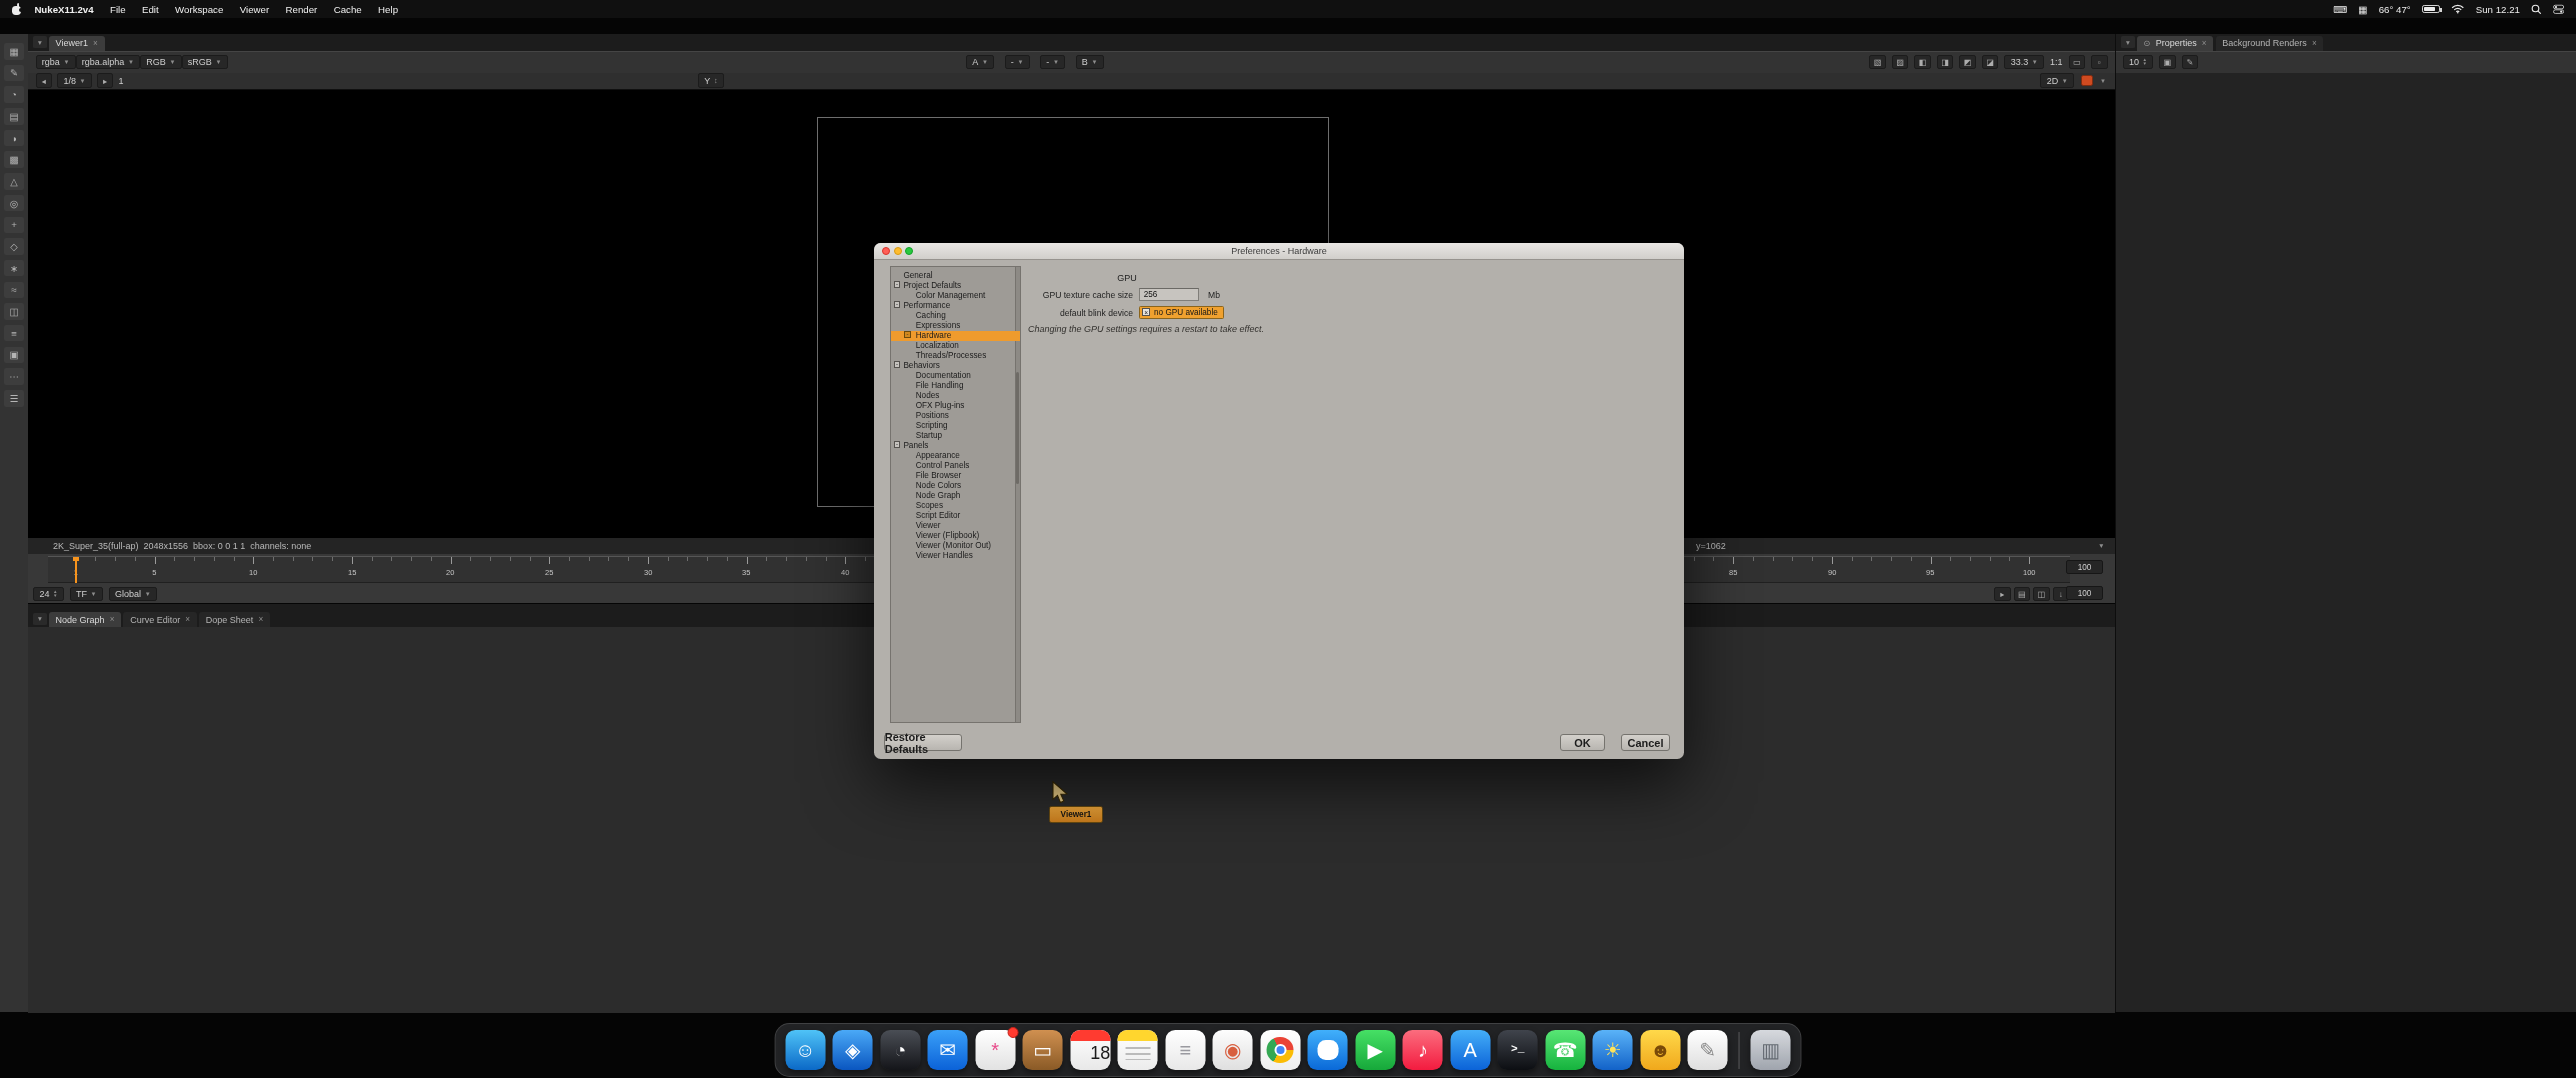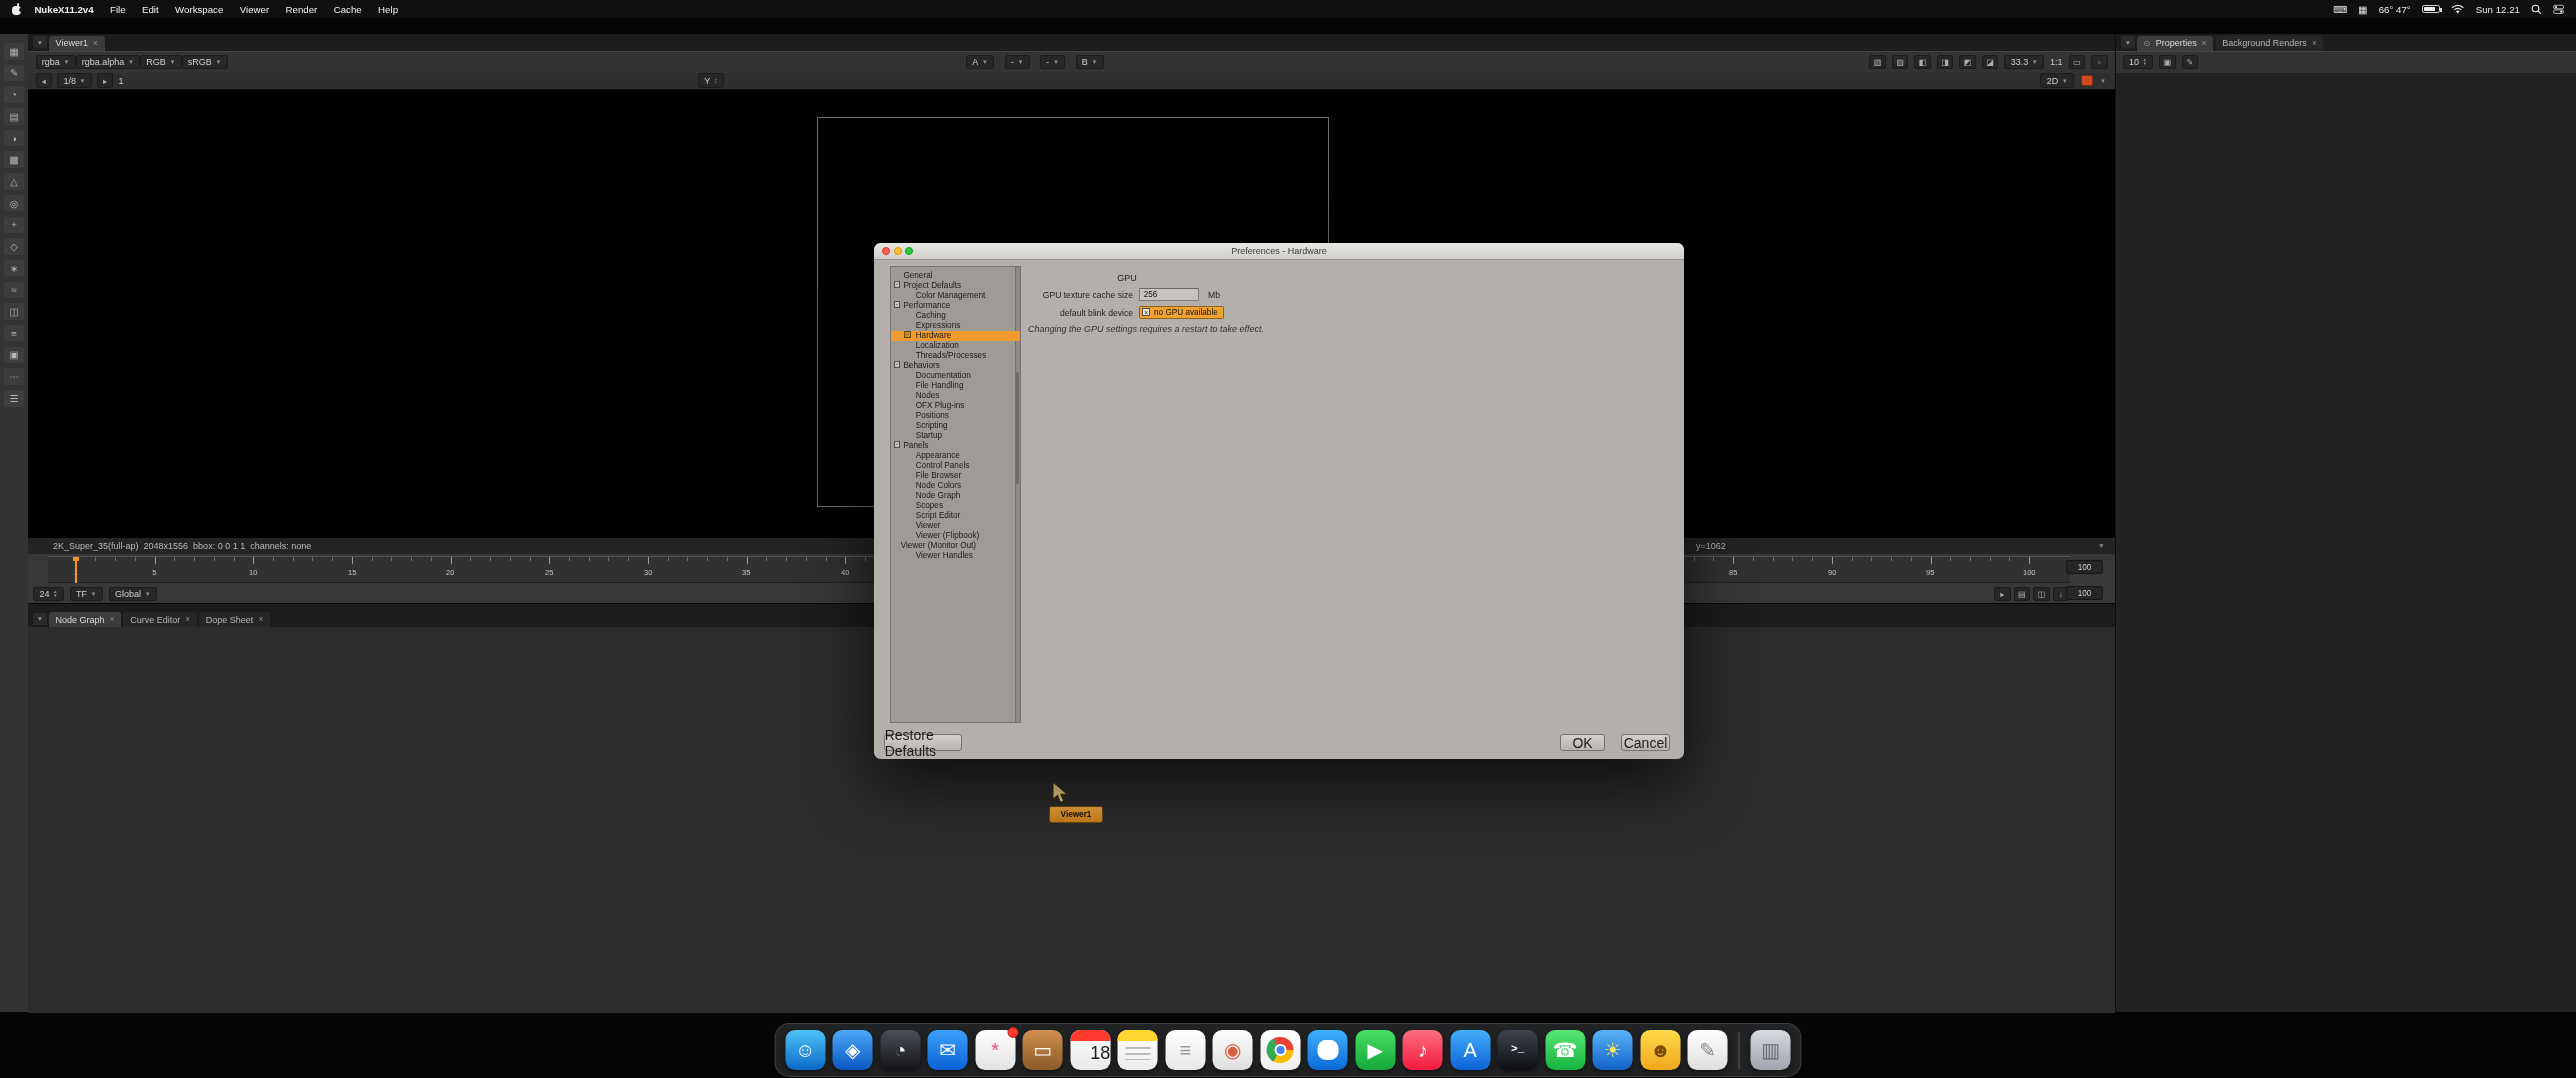--- a/index.html
+++ b/index.html
@@ -143,22 +143,22 @@
   .pref-input{position:absolute;left:265px;top:45px;width:60px;height:12.7px;background:#c7c4bf;
               border:0.7px solid #807e79;border-top-color:#6b6965;font-size:8.2px;color:#111;
               display:flex;align-items:center;padding:0 3.7px;}
   .pref-unit{position:absolute;left:334px;top:47px;font-size:8.6px;color:#222;}
   .blink-combo{position:absolute;left:265px;top:63px;height:12.7px;background:#f0a12f;border:0.7px solid #8a641c;
                border-radius:1.5px;display:flex;align-items:center;gap:3.7px;padding:0 5.2px 0 2.2px;font-size:8.2px;color:#161616;}
   .blink-check{width:8.2px;height:8.2px;background:#e8e5e0;border:0.7px solid #55524e;font-size:6.7px;line-height:7.5px;
                text-align:center;color:#222;}
   .pref-note{position:absolute;left:154px;top:81px;font-style:italic;font-size:9px;color:#33312e;}
   .dlg-btn{position:absolute;top:491px;height:17px;background:linear-gradient(#d3d0cb,#b8b5b0);
-           border:0.7px solid #75736e;border-radius:3px;font-size:14px;color:#1c1c1c;
-           display:flex;align-items:center;justify-content:center;}
+           border:0.7px solid #75736e;border-radius:3px;font-size:11px;color:#1c1c1c;
+           display:flex;align-items:center;justify-content:center;font-weight:bold;}
 </style>
 </head>
 <body>
 
 <div id="screen">
 
   <div id="menubar">
     <div id="menu-left">
       <span class="apple-logo">
           <i class="apple-stem"></i>
@@ -677,21 +677,21 @@
         <div class="tree-row">
           <div class="tree-label" style="padding-left: 25px;">Script Editor</div>
         </div>
         <div class="tree-row">
           <div class="tree-label" style="padding-left: 25px;">Viewer</div>
         </div>
         <div class="tree-row">
           <div class="tree-label" style="padding-left: 25px;">Viewer (Flipbook)</div>
         </div>
         <div class="tree-row">
-          <div class="tree-label" style="padding-left: 10px;">Viewer (Monitor Out)</div>
+          <div class="tree-label" style="padding-left: 25px;">Viewer (Monitor Out)</div>
         </div>
         <div class="tree-row">
           <div class="tree-label" style="padding-left: 25px;">Viewer Handles</div>
         </div>
       </div>
     <span class="pref-heading">GPU</span>
     <span class="pref-label" style="top:47px;">GPU texture cache size</span>
     <div class="pref-input">
       <span>256</span>
     </div>

